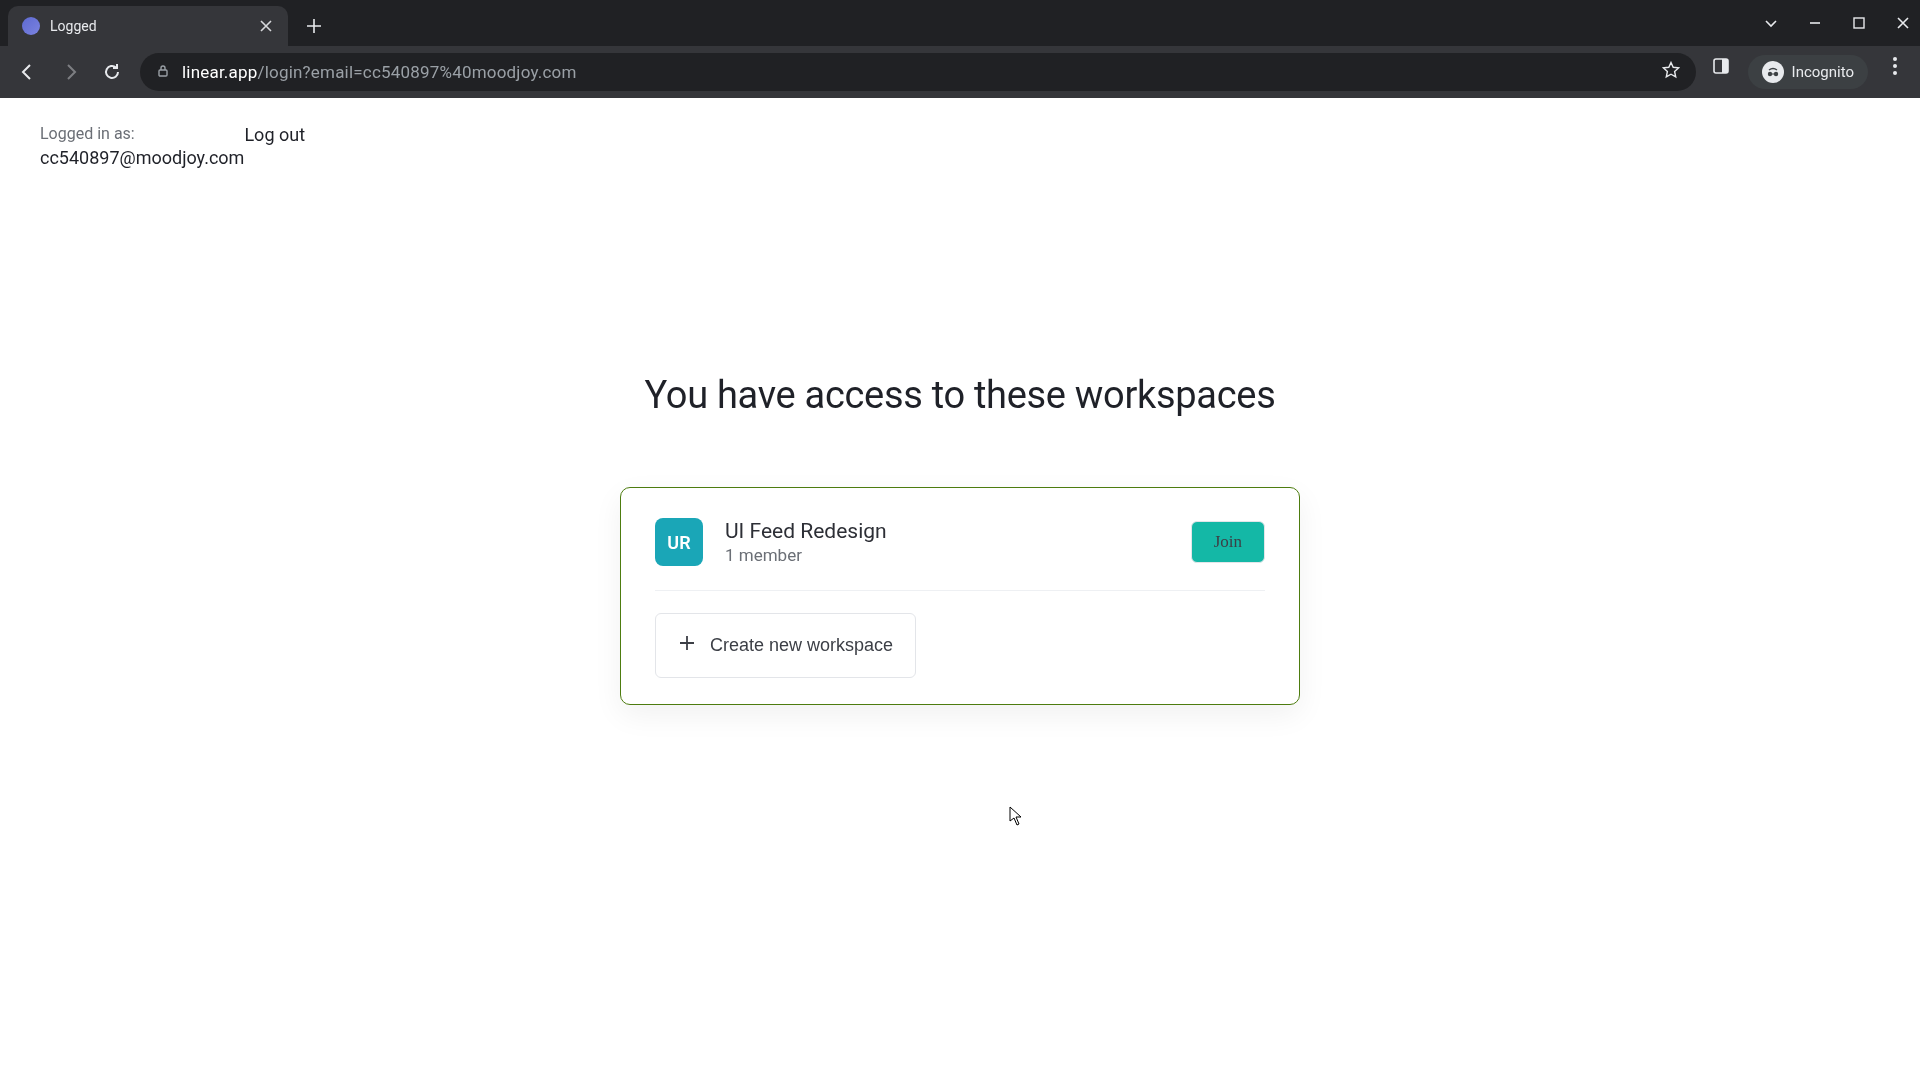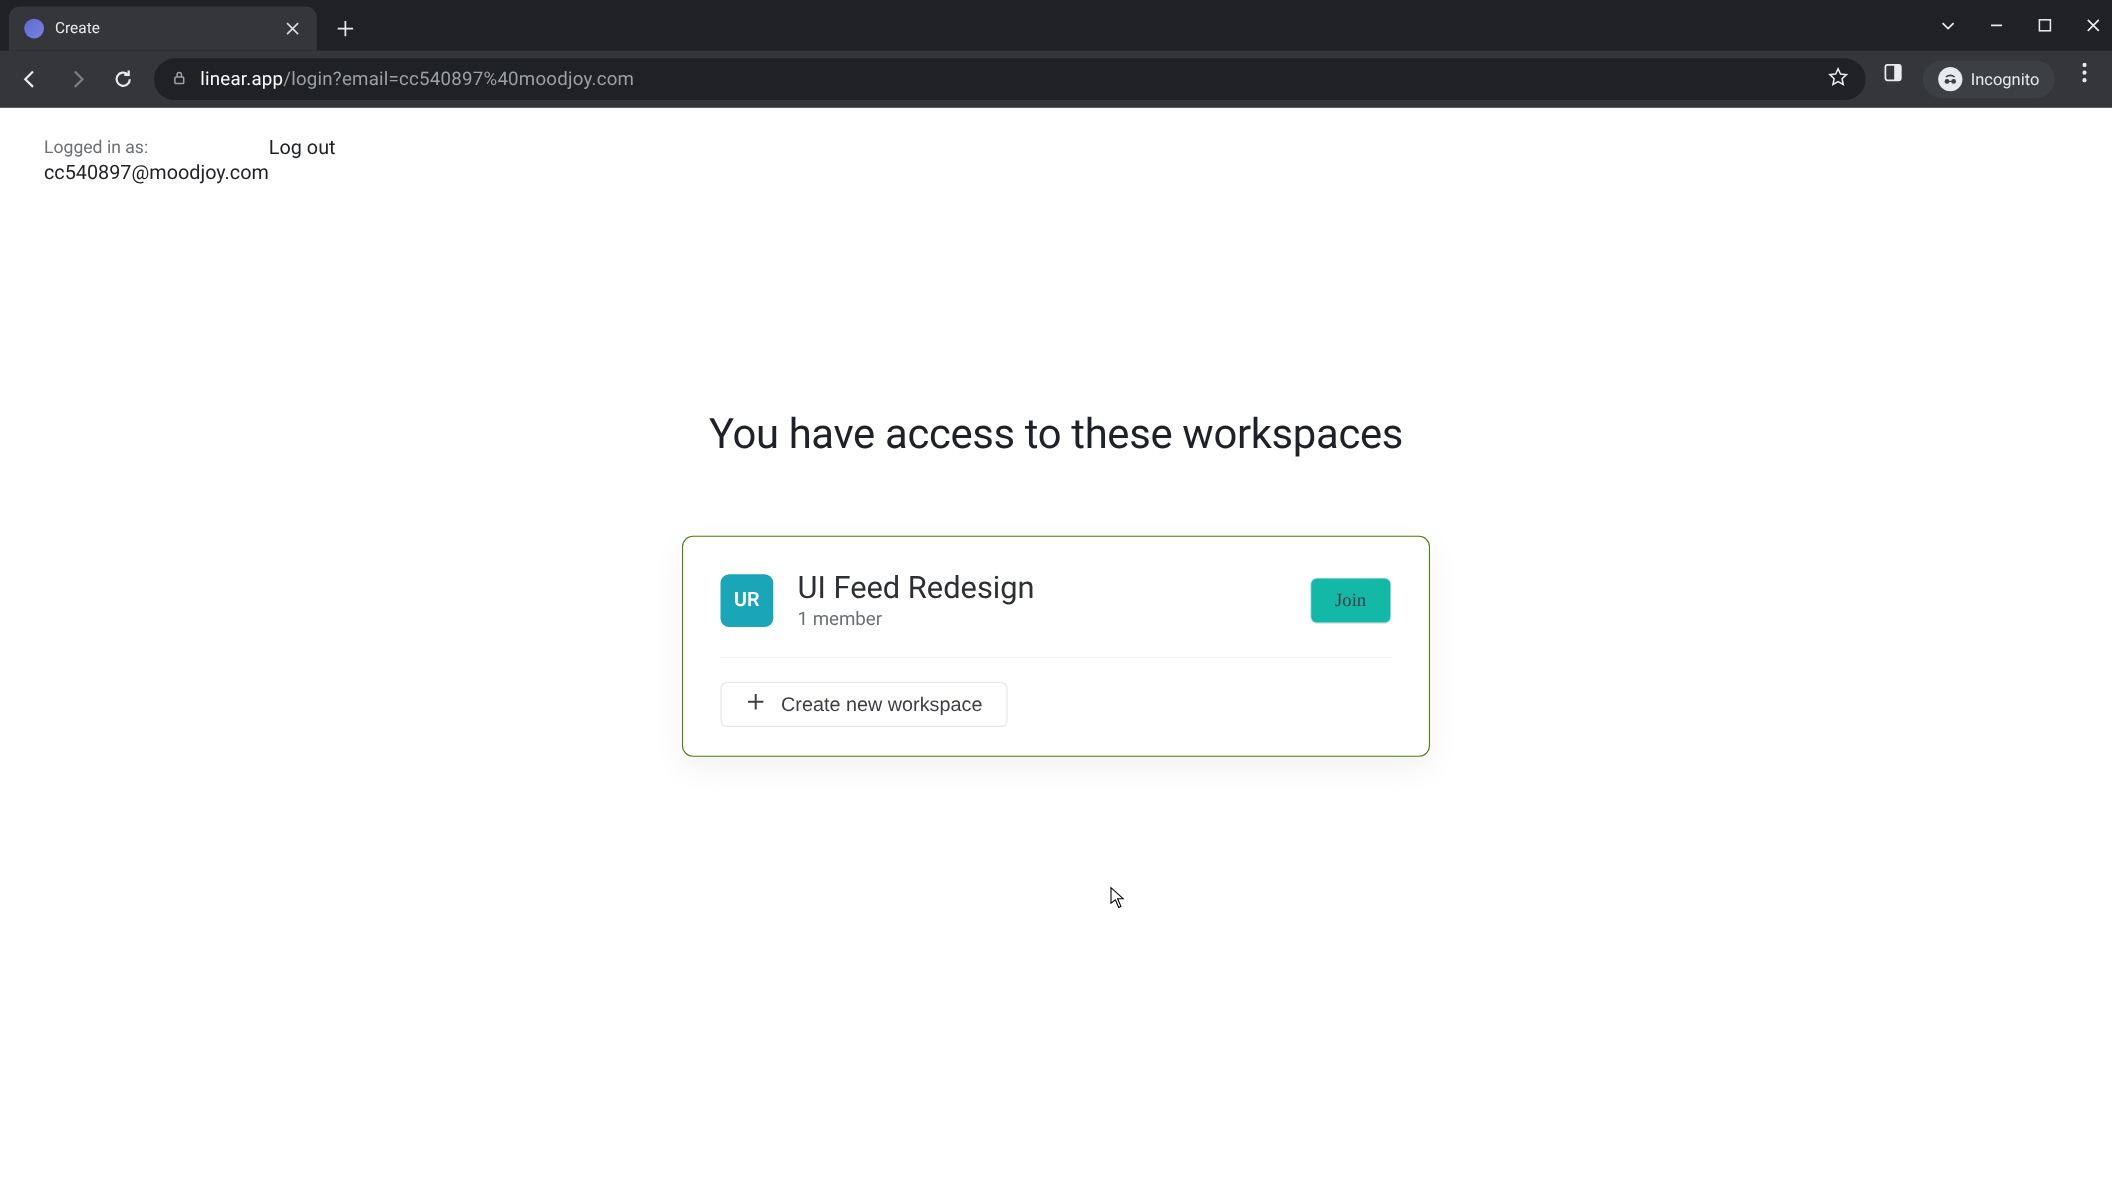--- a/index.html
+++ b/index.html
@@ -58,39 +58,39 @@
 
   .card {
     margin-top: 70px; width: 680px; background: #fff;
     border: 1px solid #4d7c0f; border-radius: 10px;
     box-shadow: 0 10px 30px rgba(0,0,0,0.06);
     padding: 30px 34px 26px 34px;
   }
   .ws-row { display:flex; align-items:center; gap: 22px; padding-bottom: 24px; border-bottom: 1px solid #eef0f3; }
   .ws-avatar { width: 48px; height: 48px; border-radius: 8px; background:#1aa6b7; color:#fff; font-weight:600; font-size:18px; display:flex; align-items:center; justify-content:center; }
   .ws-texts { flex:1; }
-  .ws-name { font-size: 28px; color:#2d2f36; }
+  .ws-name { font-size: 21px; color:#2d2f36; }
   .ws-members { font-size: 17px; color:#6b6f76; margin-top: 2px; }
   .join-btn { border:1px solid #e3e5e9; background:#14b8a6; color:#3c3f46; font-size:17px; padding: 10px 22px; border-radius: 6px; cursor:pointer;font-family:Liberation Serif, serif; }
 
   .create-row { padding-top: 22px; }
-  .create-btn { display:inline-flex; align-items:center; gap: 14px; border:1px solid #e3e5e9; background:#fff; color:#3c3f46; font-size:18px; padding: 8px 22px; border-radius: 6px; cursor:pointer; }
+  .create-btn { display:inline-flex; align-items:center; gap: 14px; border:1px solid #e3e5e9; background:#fff; color:#3c3f46; font-size:18px; padding: 20px 22px; border-radius: 6px; cursor:pointer; }
   .create-btn svg { width: 18px; height: 18px; }
 
   .cursor { position:absolute; left: 1009px; top: 708px; width: 14px; height: 20px; pointer-events:none; }
   .cursor svg { width: 14px; height: 20px; }
 </style>
 </head>
 <body>
 
 <div class="browser-chrome">
   <div class="tab-strip">
     <div class="tab">
       <div class="favicon"></div>
-      <div class="tab-title">Create</div>
+      <div class="tab-title">Logged</div>
       <div class="close-x">
         <svg viewBox="0 0 12 12" stroke="#e8eaed" stroke-width="1.6" fill="none">
             <path d="M1 1 L11 11 M11 1 L1 11"></path>
           </svg>
       </div>
     </div>
     <div class="new-tab">
       <svg viewBox="0 0 16 16" stroke="#e8eaed" stroke-width="1.6">
           <path d="M8 1 V15 M1 8 H15"></path>
         </svg>

